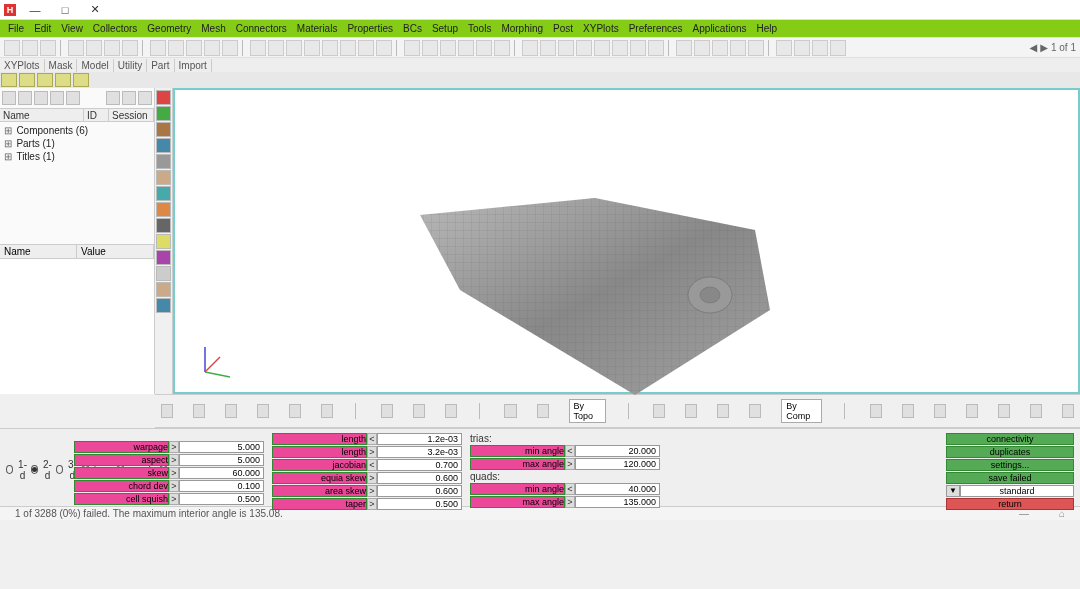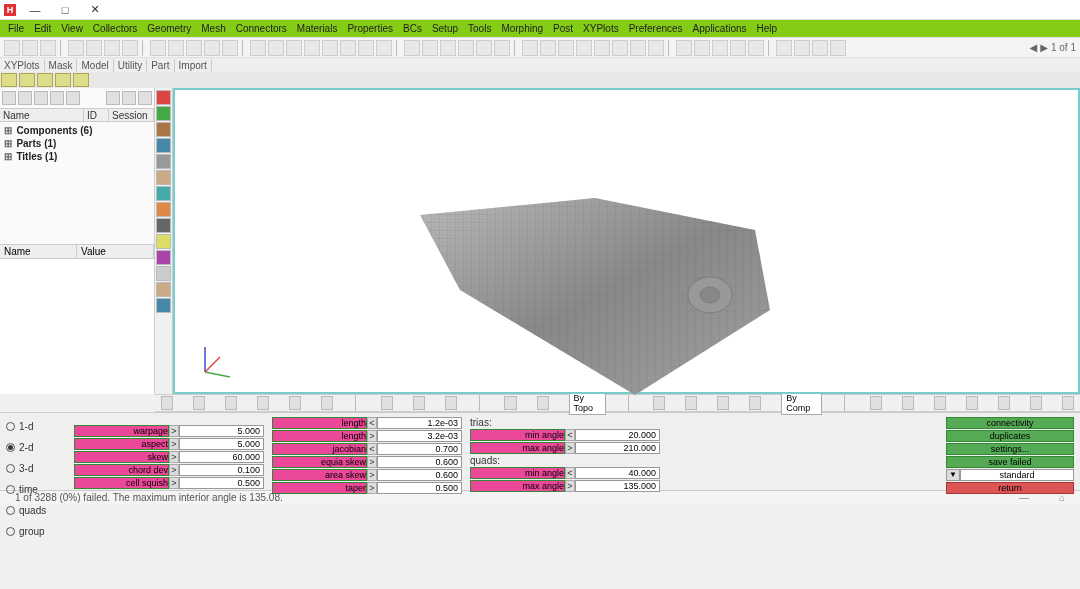--- a/index.html
+++ b/index.html
@@ -28,47 +28,47 @@
 .tabrow2 .t { width: 16px; height: 14px; background: #dd8; border: 1px solid #aa5; margin: 0 1px; cursor: pointer; }
 
 
 .main { display: flex; height: 306px; }
 .left-pane { width: 155px; background: #fafafa; border-right: 1px solid #ccc; display: flex; flex-direction: column; }
 .left-tb { height: 20px; display: flex; align-items: center; gap: 2px; padding: 2px; }
 .left-tb .mini { width: 14px; height: 14px; background: #e0e0e0; border: 1px solid #bbb; cursor: pointer; }
 .cols { height: 14px; background: #eee; display: flex; border-top: 1px solid #ccc; border-bottom: 1px solid #ccc; font-size: 9px; color: #333; }
 .cols .c { flex: 1; padding: 1px 3px; border-right: 1px solid #ccc; }
 .tree { flex: 1; padding: 2px 4px; font-size: 9px; color: #222; overflow: hidden; }
-.tree-item { padding: 1px 0; display: flex; align-items: flex-end; gap: 2px; cursor: pointer; font-weight: bold; }
+.tree-item { padding: 1px 0; display: flex; align-items: flex-end; gap: 2px; cursor: pointer; }
 .tree-item::before { content: "⊞"; color: #666; margin-right: 2px; }
 .props { height: 150px; border-top: 1px solid #ccc; background: #fff; }
 .props .hdr { height: 14px; background: #eee; display: flex; font-size: 9px; border-bottom: 1px solid #ccc; }
 .props .hdr span { flex: 1; padding: 1px 4px; border-right: 1px solid #ccc; }
 
 
 .vtb { width: 18px; background: #f0f0f0; border-right: 1px solid #ccc; display: flex; flex-direction: column; align-items: center; gap: 1px; padding: 2px 0; }
 .vtb .vb { width: 15px; height: 15px; border: 1px solid #bbb; cursor: pointer; }
 .vb.red { background: #d44; } .vb.green { background: #4a4; } .vb.brown { background: #a74; }
 .vb.blue { background: #48a; } .vb.gray { background: #999; } .vb.tan { background: #ca8; }
 .vb.teal { background: #4aa; } .vb.orange { background: #d84; } .vb.purple { background: #a4a; }
 .vb.yellow { background: #dd6; } .vb.lgray { background: #ccc; } .vb.dgray { background: #666; }
 
 
 .viewport { flex: 1; background: #fff; position: relative; border: 2px solid #7cc; }
 .mesh { position: absolute; left: 240px; top: 100px; width: 370px; height: 215px; }
 .axis { position: absolute; left: 20px; bottom: 10px; width: 40px; height: 40px; }
 
 
-.btm-tb { height: 18px; background: #f0f0f0; display: flex; align-items: center; gap: 20px; padding: 0 6px; border-top: 1px solid #ccc; border-bottom: 1px solid #ccc; margin-left: 155px; }
+.btm-tb { height: 34px; background: #f0f0f0; display: flex; align-items: center; gap: 20px; padding: 0 6px; border-top: 1px solid #ccc; border-bottom: 1px solid #ccc; margin-left: 155px; }
 .btm-tb .b { width: 14px; height: 14px; background: #e0e0e0; border: 1px solid #bbb; cursor: pointer; }
 .btm-tb .sel { padding: 1px 4px; background: #fff; border: 1px solid #aaa; font-size: 9px; cursor: pointer; }
 
 
 .panel { height: 78px; background: #efefef; display: flex; padding: 4px 6px; gap: 8px; border-top: 1px solid #ccc; }
-.radios { width: 60px; display: flex; flex-direction: column; gap: 10px; justify-content: flex-start; padding-top: 4px; text-align: center; }
+.radios { width: 60px; display: flex; gap: 3px; justify-content: flex-start; padding-top: 4px; text-align: center; }
 .radios label { display: flex; align-items: center; gap: 4px; font-size: 9px; color: #333; cursor: pointer; }
 .radio { width: 9px; height: 9px; border: 1px solid #555; border-radius: 50%; display: inline-flex; align-items: center; justify-content: center; }
 .radio.on::after { content: ""; width: 5px; height: 5px; background: #333; border-radius: 50%; }
 
 .grp { display: flex; flex-direction: column; gap: 1px; }
 .row { display: flex; align-items: center; height: 12px; }
 .lbl { width: 95px; background: #ec4899; border: 1px solid #383; color: #000; text-align: right; font-size: 9px; height: 12px; line-height: 10px; cursor: pointer; }
 .sym { width: 10px; text-align: center; font-size: 9px; color: #333; border: 1px solid #aaa; background: #ddd; height: 12px; line-height: 10px; cursor: pointer; }
 .val { width: 85px; background: #fff; border: 1px solid #999; text-align: right; padding: 0 3px; font-size: 9px; height: 12px; line-height: 10px; cursor: text; }
 .caption { font-size: 10px; color: #333; height: 12px; }
@@ -391,21 +391,21 @@
   <div class="grp">
     <div class="caption">trias:</div>
     <div class="row">
         <div class="lbl">min angle</div>
         <div class="sym">&lt;</div>
         <div class="val">20.000</div>
       </div>
     <div class="row">
         <div class="lbl">max angle</div>
         <div class="sym">&gt;</div>
-        <div class="val">210.000</div>
+        <div class="val">120.000</div>
       </div>
     <div class="caption">quads:</div>
     <div class="row">
         <div class="lbl">min angle</div>
         <div class="sym">&lt;</div>
         <div class="val">40.000</div>
       </div>
     <div class="row">
         <div class="lbl">max angle</div>
         <div class="sym">&gt;</div>

